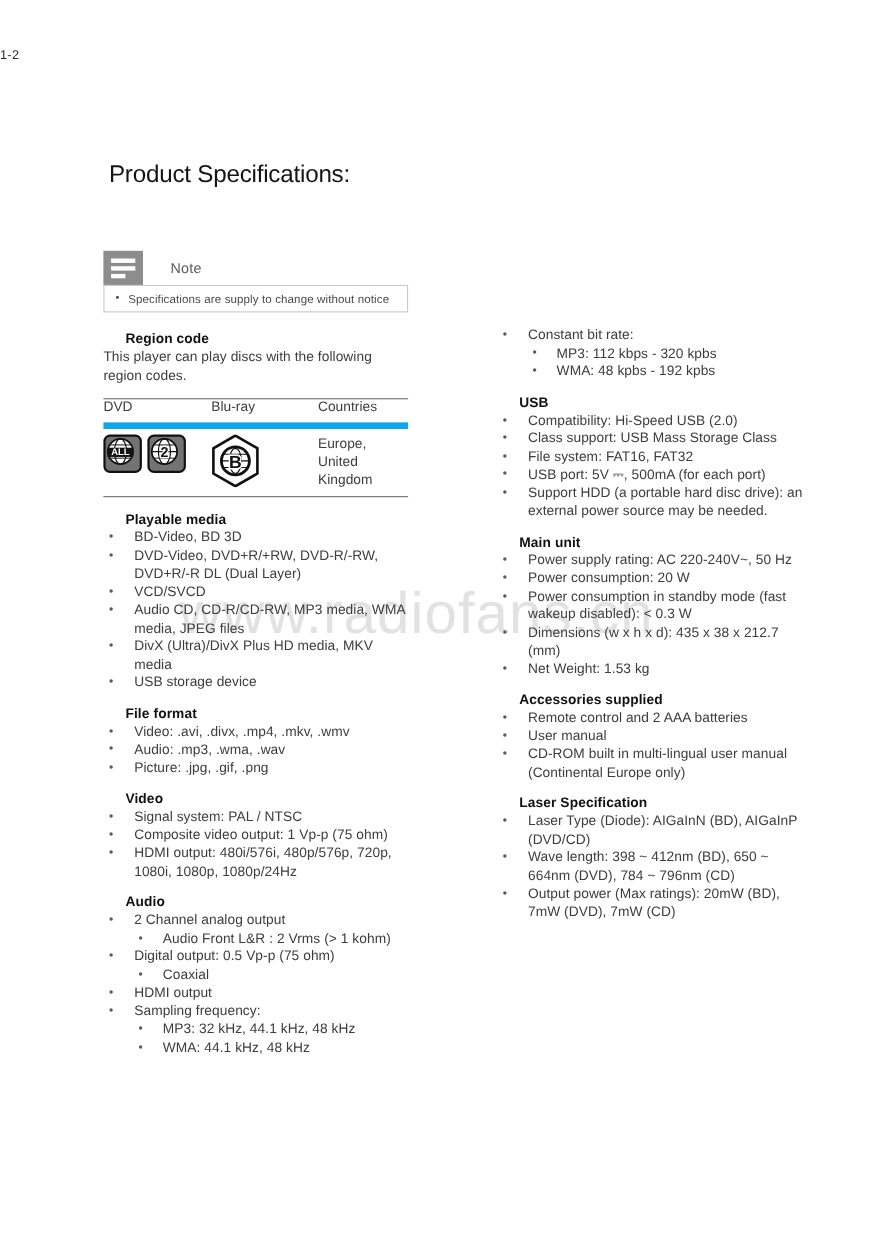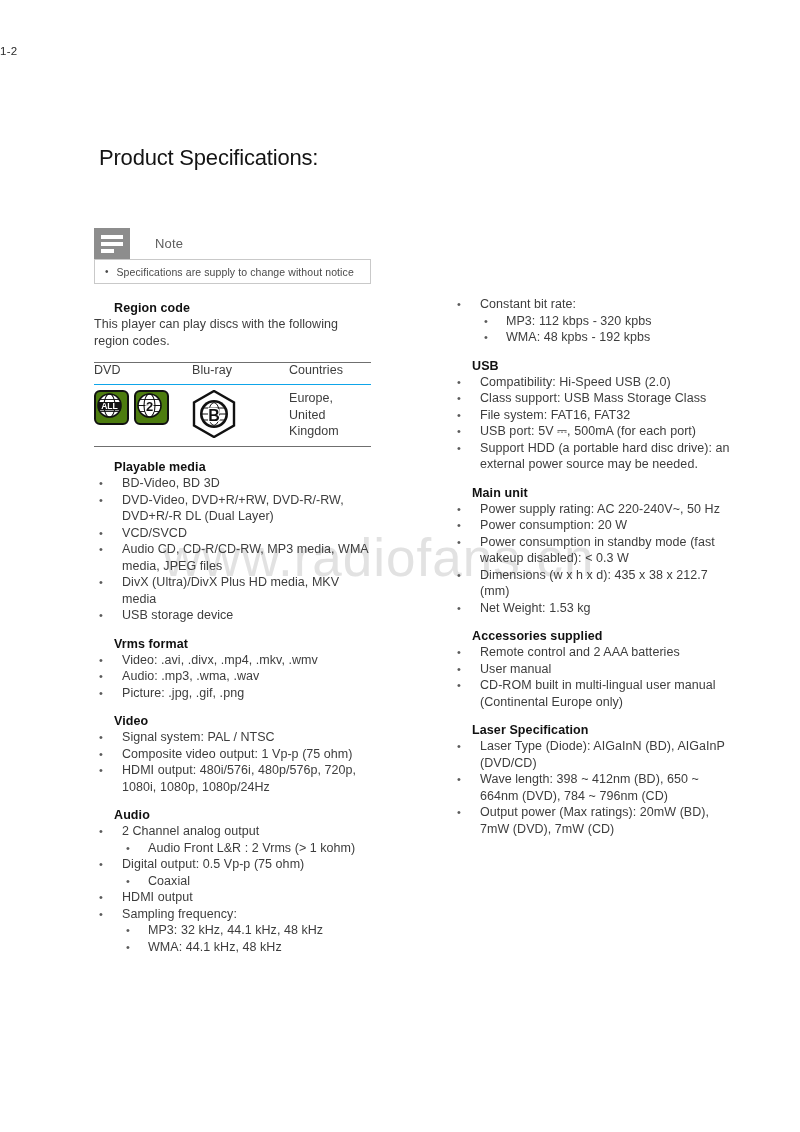--- a/index.html
+++ b/index.html
@@ -167,21 +167,21 @@
   }
   
   .rtable {
     margin-top: 13px;
     width: 277px;
     border-top: 1px solid #6f6f6f;
     border-bottom: 1px solid #6f6f6f;
   }
   .rt-head {
     display: flex;
-    border-bottom: 1px solid #0ea5e9;
+    border-bottom: 6px solid #0ea5e9;
     height: 21px;
     align-items: flex-start;
   }
   .rt-head .c {
     font-size: 12.5px;
     color: #3d3d3d;
     letter-spacing: 0.05px;
   }
   .rt-body { display: flex; min-height: 56px; padding-top: 5px; }
   .c1 { width: 98px; flex: none; }
@@ -192,21 +192,21 @@
     color: #3d3d3d;
     line-height: 16.5px;
     letter-spacing: 0.05px;
   }
   .icon-row { display: flex; gap: 5px; }
   .globe-box {
     width: 31px; height: 31px;
     border: 2px solid #111;
     border-radius: 6px;
     position: relative;
-    background: #4d7c0f;
+    background: #737373;
     overflow: hidden;
   }
   .bd-hex {
     width: 44px; height: 48px;
     position: relative;
   }
   
   .watermark {
     position: absolute;
     left: 163px;
@@ -309,21 +309,21 @@
     <ul class="blist">
       <li><span class="bu">•</span><span>BD-Video, BD 3D</span></li>
       <li><span class="bu">•</span><span>DVD-Video, DVD+R/+RW, DVD-R/-RW, DVD+R/-R DL (Dual Layer)</span></li>
       <li><span class="bu">•</span><span>VCD/SVCD</span></li>
       <li><span class="bu">•</span><span>Audio CD, CD-R/CD-RW, MP3 media, WMA media, JPEG files</span></li>
       <li><span class="bu">•</span><span>DivX (Ultra)/DivX Plus HD media, MKV media</span></li>
       <li><span class="bu">•</span><span>USB storage device</span></li>
     </ul>
 
     <div class="sec-gap"></div>
-    <h3 class="sec">Vrms format</h3>
+    <h3 class="sec">File format</h3>
     <ul class="blist">
       <li><span class="bu">•</span><span>Video: .avi, .divx, .mp4, .mkv, .wmv</span></li>
       <li><span class="bu">•</span><span>Audio: .mp3, .wma, .wav</span></li>
       <li><span class="bu">•</span><span>Picture: .jpg, .gif, .png</span></li>
     </ul>
 
     <div class="sec-gap"></div>
     <h3 class="sec">Video</h3>
     <ul class="blist">
       <li><span class="bu">•</span><span>Signal system: PAL / NTSC</span></li>

